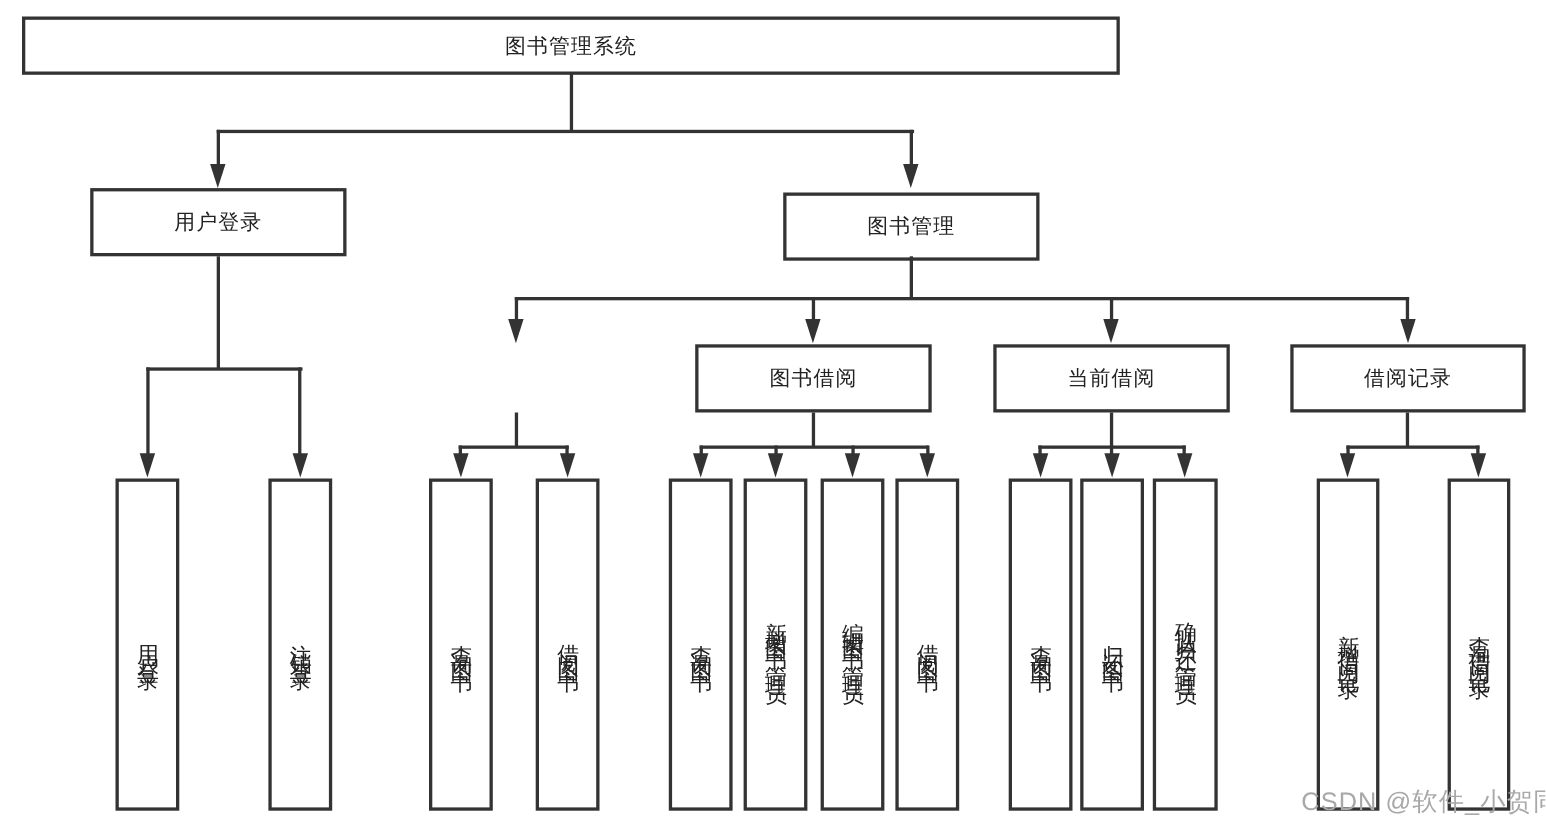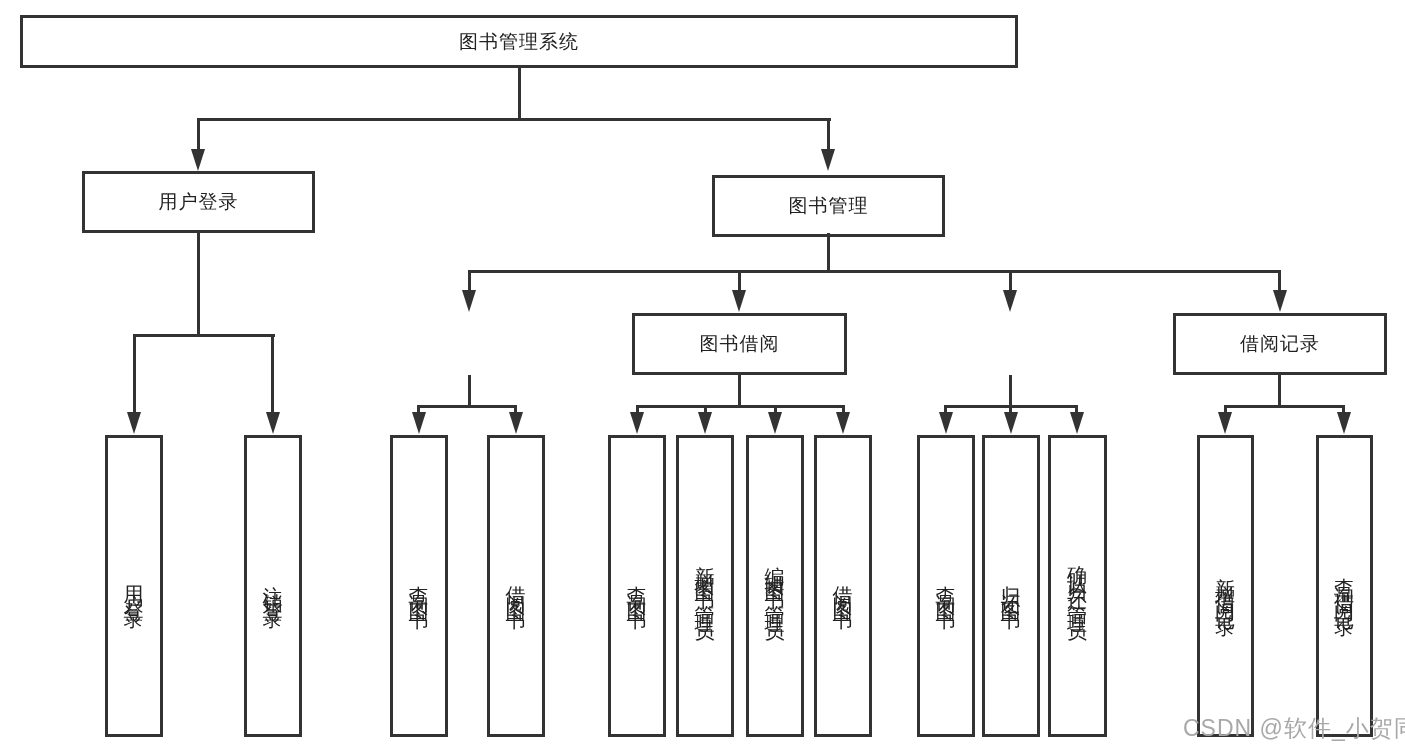--- a/index.html
+++ b/index.html
@@ -69,20 +69,23 @@
   <div class="arrow" style="left:462px;top:290px"></div>
   <div class="vline" style="left:738px;top:270px;width:3px;height:22px"></div>
   <div class="arrow" style="left:732px;top:290px"></div>
   <div class="vline" style="left:1009px;top:270px;width:3px;height:22px"></div>
   <div class="arrow" style="left:1003px;top:290px"></div>
   <div class="vline" style="left:1278px;top:270px;width:3px;height:22px"></div>
   <div class="arrow" style="left:1273px;top:290px"></div>
 
   <div class="box bh" style="left:632px;top:313px;width:215px;height:62px">
     <span>图书借阅</span>
+  </div>
+  <div class="box bh" style="left:903px;top:313px;width:215px;height:62px">
+    <span>当前借阅</span>
   </div>
   <div class="box bh" style="left:1173px;top:313px;width:214px;height:62px">
     <span>借阅记录</span>
   </div>
 
   <div class="vline" style="left:468px;top:375px;width:3px;height:32px"></div>
   <div class="hline" style="left:417px;top:405px;width:100px;height:3px"></div>
   <div class="vline" style="left:417px;top:405px;width:3px;height:9px"></div>
   <div class="arrow" style="left:412px;top:412px"></div>
   <div class="vline" style="left:514px;top:405px;width:3px;height:9px"></div>

